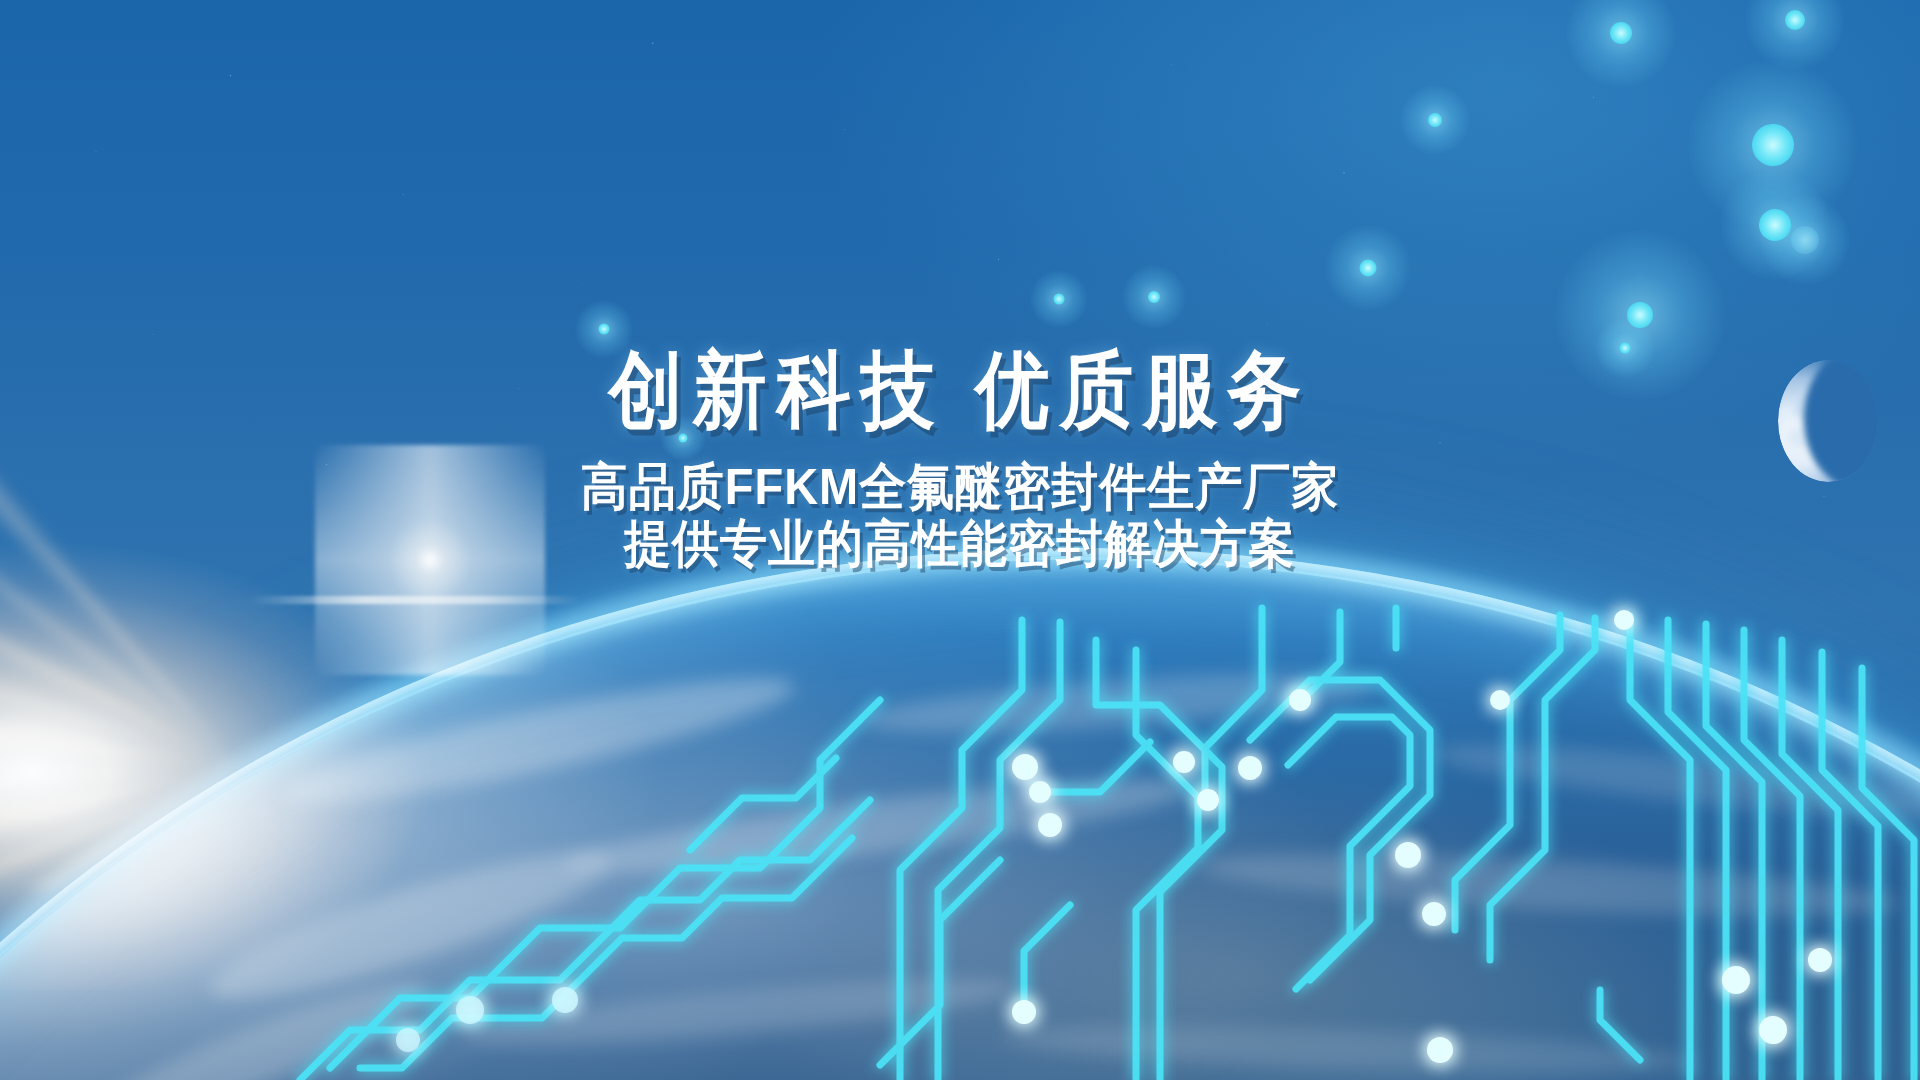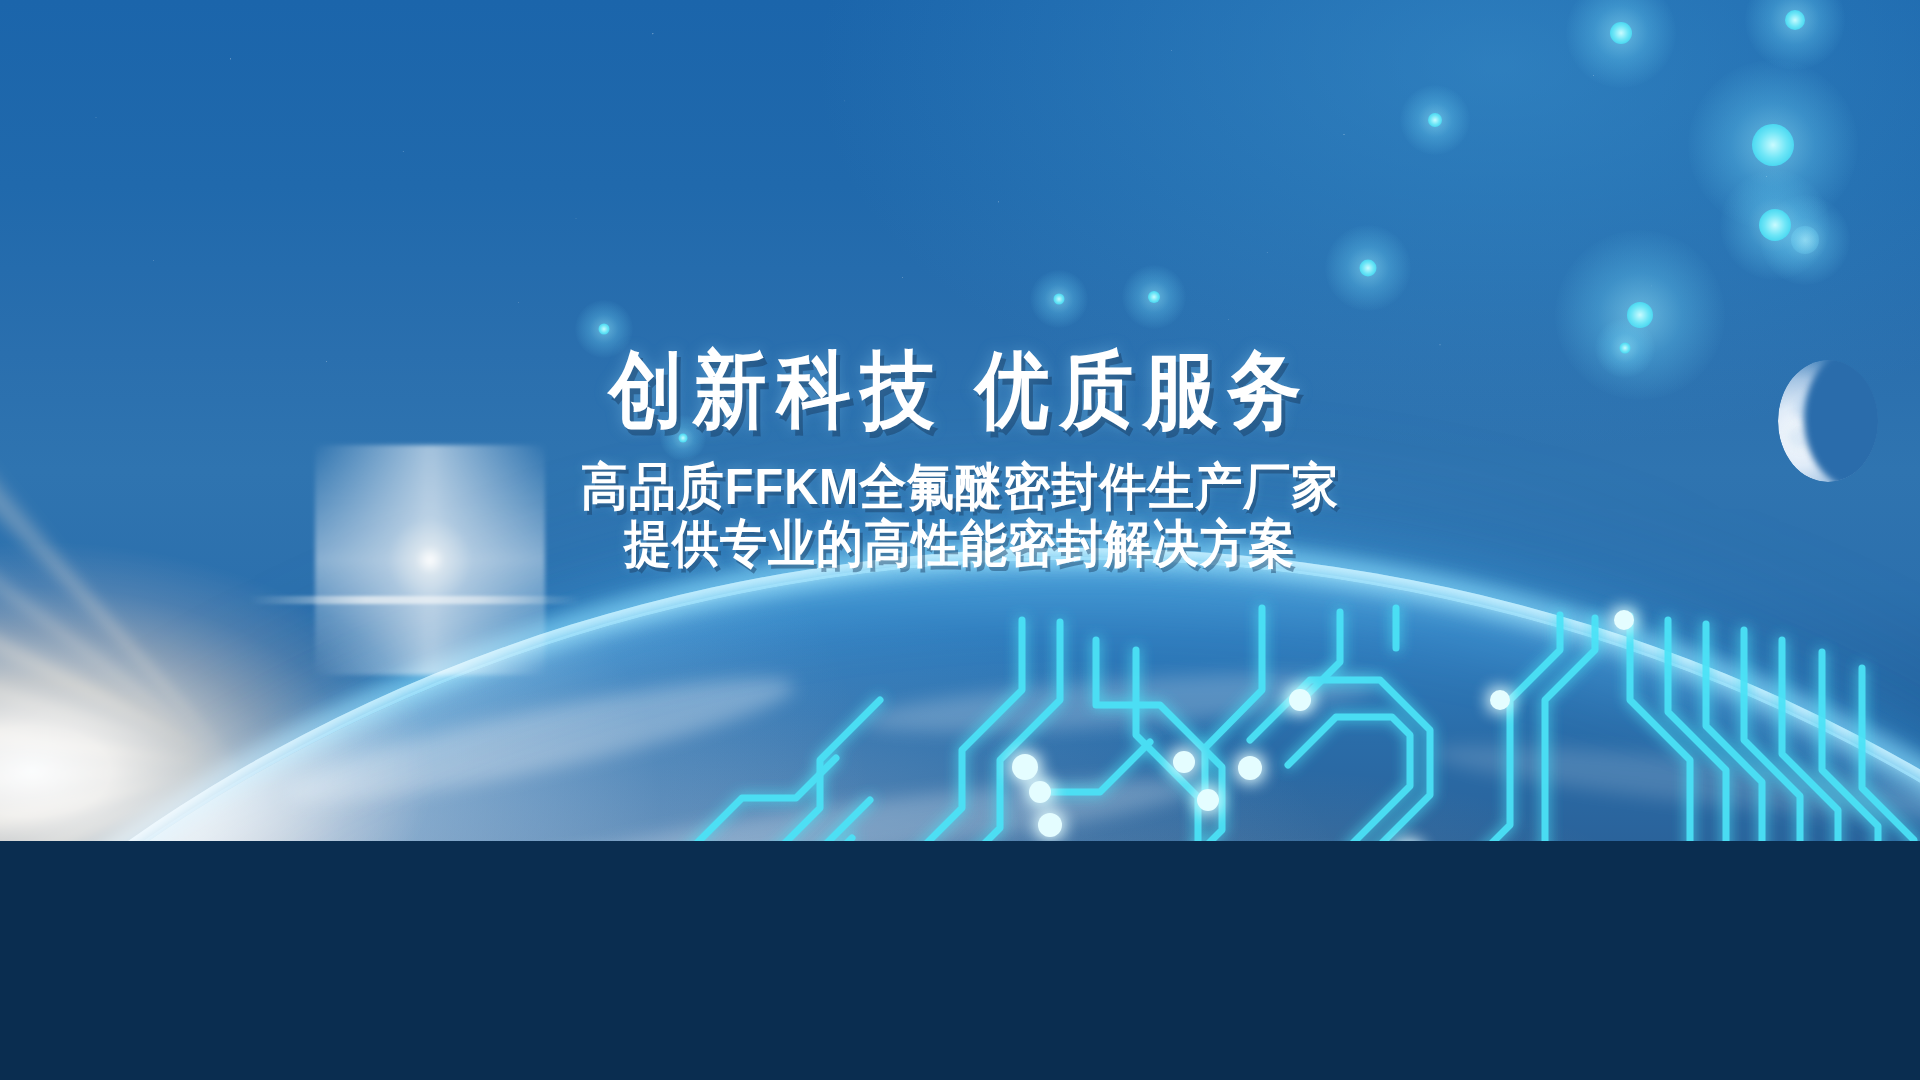--- a/index.html
+++ b/index.html
@@ -1,20 +1,20 @@
 <!DOCTYPE html>
 <html><head>
 <meta charset="utf-8">
 <title>Banner</title>
 <style>
   html,body{margin:0;padding:0;background:#0a2d50;}
   *{box-sizing:border-box;}
   #stage{
     position:relative;
-    width:1920px;height:841px;
+    width:1920px;height:1080px;
     overflow:hidden;
     font-family:"Liberation Sans","DejaVu Sans",sans-serif;
     background:#1d69ad;
   }
 
   
   .sky{
     position:absolute;inset:0;
     background:
       radial-gradient(1100px 620px at 78% 8%, rgba(70,160,215,.42) 0%, rgba(70,160,215,0) 62%),

